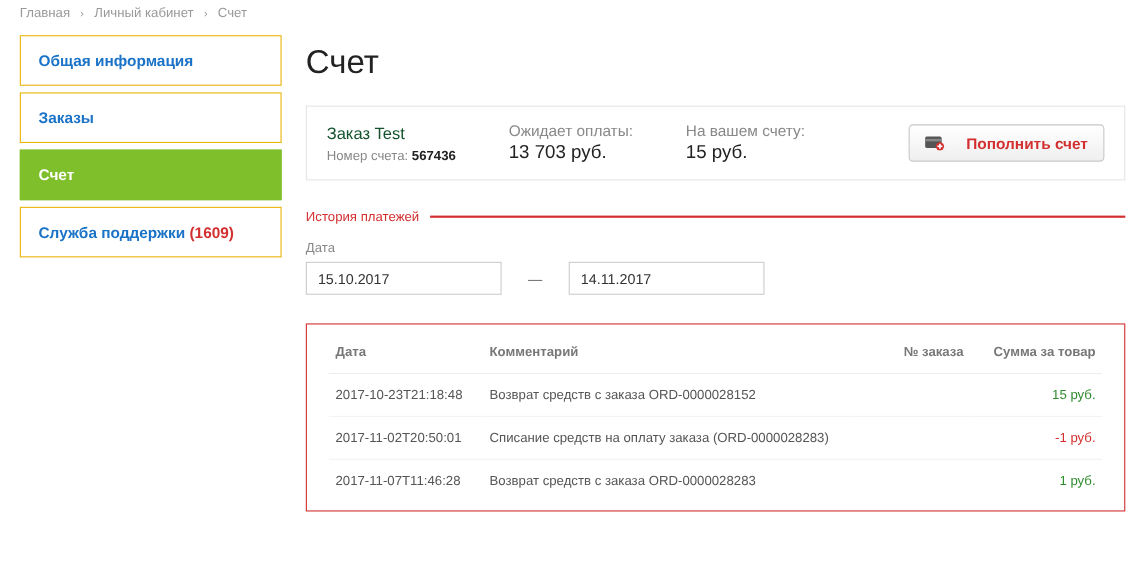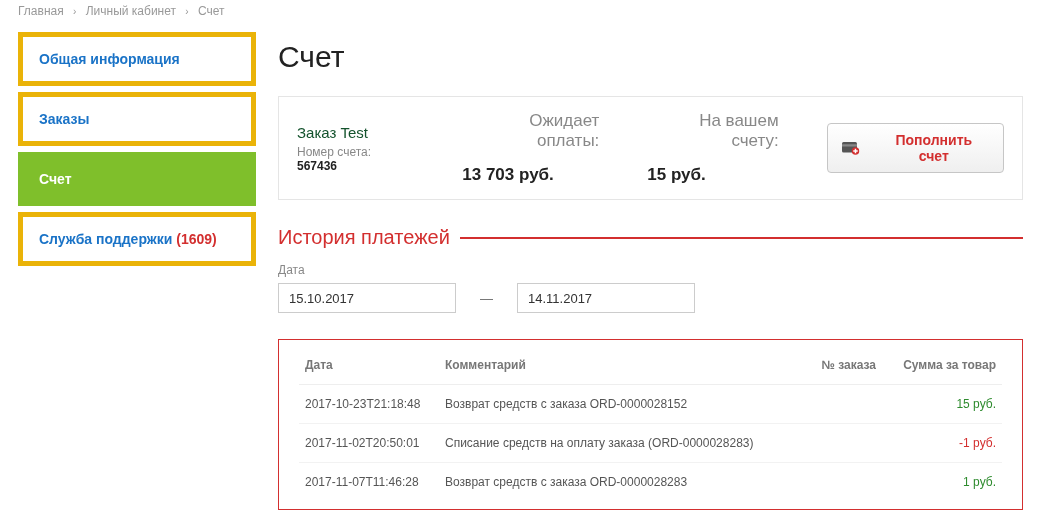--- a/index.html
+++ b/index.html
@@ -3,36 +3,36 @@
 <meta charset="utf-8">
 <style>
   * { box-sizing: border-box; margin: 0; padding: 0; }
   body { font-family: Arial, Helvetica, sans-serif; font-size: 13px; color: #333; background: #fff; width: 1041px; }
   .wrap { padding: 0 18px 20px; }
   .breadcrumb { color: #999; font-size: 12px; padding: 4px 0 14px; }
   .breadcrumb span { color: #999; }
   .breadcrumb .sep { margin: 0 6px; font-size: 10px; }
   .layout { display: flex; gap: 22px; align-items: flex-start; }
   .sidebar { width: 238px; flex: 0 0 238px; }
-  .nav-item { display: block; padding: 14px 16px; background: #fff; border: 5px solid #eab308; margin-bottom: 6px; color: #1a73c7; font-weight: bold; font-size: 14px; cursor: pointer; }
+  .nav-item { display: block; padding: 14px 16px; background: #fff; border: 1px solid #eab308; margin-bottom: 6px; color: #1a73c7; font-weight: bold; font-size: 14px; cursor: pointer; }
   .nav-item.active { background: #7fbf2b; color: #fff; border-color: #7fbf2b; }
   .nav-item .count { color: #d32f2f; font-weight: bold; }
   .main { flex: 1; min-width: 0; }
   h1 { font-size: 30px; font-weight: normal; color: #222; margin: 8px 0 22px; }
   .summary { border: 1px solid #e5e5e5; padding: 14px 18px; display: flex; align-items: center; }
   .sum-col { margin-right: 48px; }
   .sum-col:last-child { margin-right: 0; margin-left: auto; }
-  .sum-label { font-size: 17px; color: #888; margin-bottom: 14px; text-align: right; }
+  .sum-label { font-size: 14px; color: #888; margin-bottom: 2px; text-align: right; }
   .sum-strong { font-size: 15px; font-weight: normal; color: #14532d; }
   .sum-sub { font-size: 12px; color: #888; margin-top: 4px; }
   .sum-sub b { color: #222; font-weight: bold; }
-  .sum-big { font-size: 17px; font-weight: bold; color: #222; }
+  .sum-big { font-size: 17px; font-weight: normal; color: #222; }
   .btn-topup { display: inline-flex; align-items: center; gap: 19px; border: 1px solid #c6c6c6; border-radius: 4px; padding: 8px 14px; background: linear-gradient(#fff,#efefef); color: #d32f2f; font-weight: bold; font-size: 14px; cursor: pointer; }
   .btn-topup svg { width: 18px; height: 14px; }
-  .section-title { margin-top: 26px; color: #d32f2f; font-size: 20px; display: flex; align-items: center; gap: 10px; }
+  .section-title { margin-top: 26px; color: #d32f2f; font-size: 12px; display: flex; align-items: center; gap: 10px; }
   .section-title .line { flex: 1; height: 2px; background: #d32f2f; }
   .date-row { margin-top: 14px; }
   .date-label { font-size: 12px; color: #888; margin-bottom: 6px; }
   .date-inputs { display: flex; align-items: center; gap: 24px; }
   .date-inputs input { width: 178px; height: 30px; border: 1px solid #ccc; padding: 0 10px; font-size: 13px; color: #333; }
   .dash { color: #666; }
   .table-box { border: 1px solid #d32f2f; margin-top: 26px; padding: 0 20px 8px; }
   table { width: 100%; border-collapse: collapse; }
   thead th { text-align: left; font-size: 12px; color: #777; font-weight: bold; padding: 18px 6px 12px; border-bottom: 1px solid #eee; }
   thead th.right, tbody td.right { text-align: right; }

